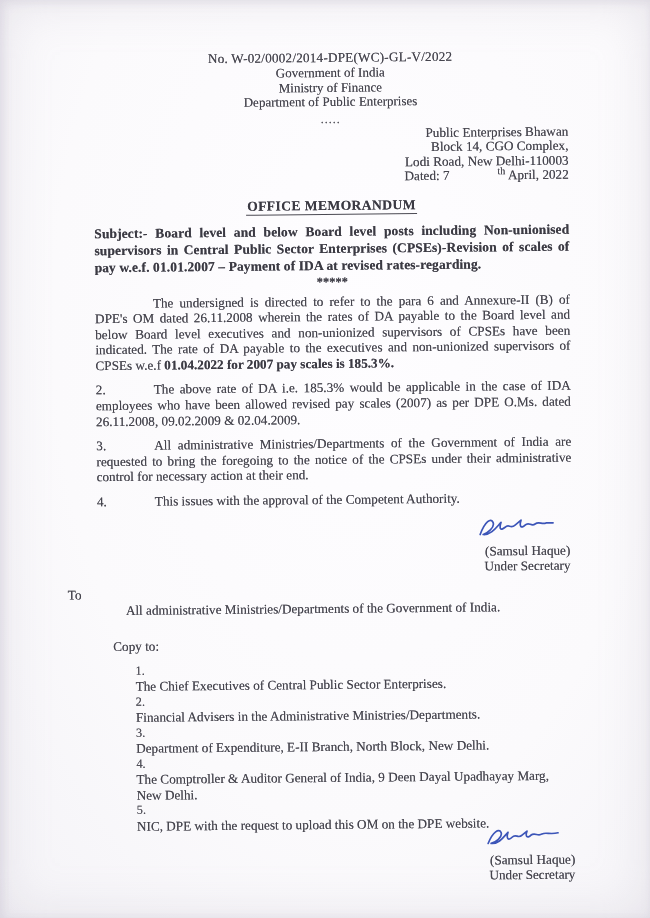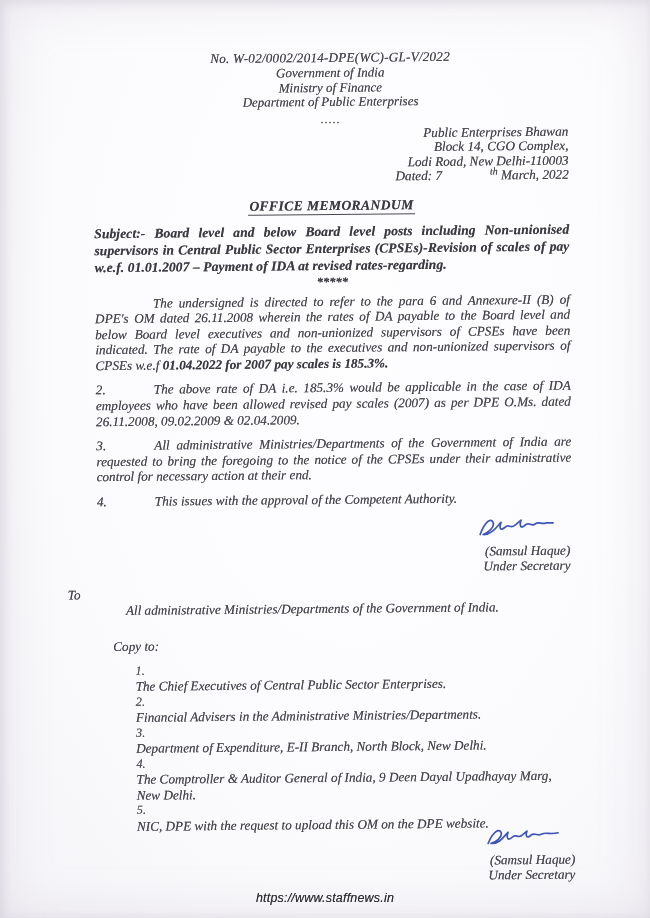--- a/index.html
+++ b/index.html
@@ -12,21 +12,20 @@
     position: relative;
     width: 650px; height: 918px;
     background:
       radial-gradient(ellipse at 55% 35%, #fefdff 0%, #fbfafc 60%, #f4f3f7 100%);
     box-shadow:
       inset 0 0 50px rgba(185, 180, 195, 0.28),
       inset 4px 0 8px rgba(205, 200, 215, 0.30),
       inset 0 4px 8px rgba(205, 200, 215, 0.22);
     font-family: "Liberation Serif", "DejaVu Serif", serif;
     color: #46454e;
-    font-style: italic;
   }
   .scan {
     position: absolute;
     top: 0; left: 0; right: 0;
     padding: 50px 80px 0 95px;
     transform: rotate(-0.55deg);
     transform-origin: 50% 35%;
     text-shadow: 0 0 0.5px rgba(70, 69, 80, 0.75);
   }
   .hdr-ref { text-align: center; font-size: 13.2px; letter-spacing: 0.2px; }
@@ -85,21 +84,21 @@
       <div class="org-line">Government of India</div>
       <div class="org-line">Ministry of Finance</div>
       <div class="org-line">Department of Public Enterprises</div>
       <div class="dots">.....</div>
     </div>
 
     <div class="addr-block">
       <div>Public Enterprises Bhawan</div>
       <div>Block 14, CGO Complex,</div>
       <div>Lodi Road, New Delhi-110003</div>
-      <div><span>Dated: 7</span><sup class="ord">th</sup><span> March, 2022</span></div>
+      <div><span>Dated: 7</span><sup class="ord">th</sup><span> April, 2022</span></div>
     </div>
 
     <div class="om-title"><span>OFFICE MEMORANDUM</span></div>
 
     <div class="subject">Subject:- Board level and below Board level posts including Non-unionised supervisors in Central Public Sector Enterprises (CPSEs)-Revision of scales of pay w.e.f. 01.01.2007 – Payment of IDA at revised rates-regarding.</div>
 
     <div class="stars">*****</div>
 
     <p class="body-para p1"><span>The undersigned is directed to refer to the para 6 and Annexure-II (B) of DPE's OM dated 26.11.2008 wherein the rates of DA payable to the Board level and below Board level executives and non-unionized supervisors of CPSEs have been indicated. The rate of DA payable to the executives and non-unionized supervisors of CPSEs w.e.f </span><span class="bold">01.04.2022 for 2007 pay scales is 185.3%.</span></p>
 
@@ -137,14 +136,13 @@
         <svg width="78" height="22" viewBox="0 0 78 22">
           <path class="sig-path" d="M5 17 C 10 5, 16 2, 18 6 C 20 11, 12 16, 8 17 C 16 18, 21 10, 25 6 C 23 12, 25 15, 29 11 C 33 7, 35 13, 39 9 L 44 5 C 42 10, 44 13, 48 9 C 52 6, 55 11, 59 8 C 63 6, 67 9, 75 7"></path>
         </svg>
       </span>
       <div class="sign-name">(Samsul Haque)</div>
       <div class="sign-title">Under Secretary</div>
     </div>
 
   </div>
 
-  <div class="footer-url">https://www.staffnews.in</div>
 </div>
 
 </body></html>

